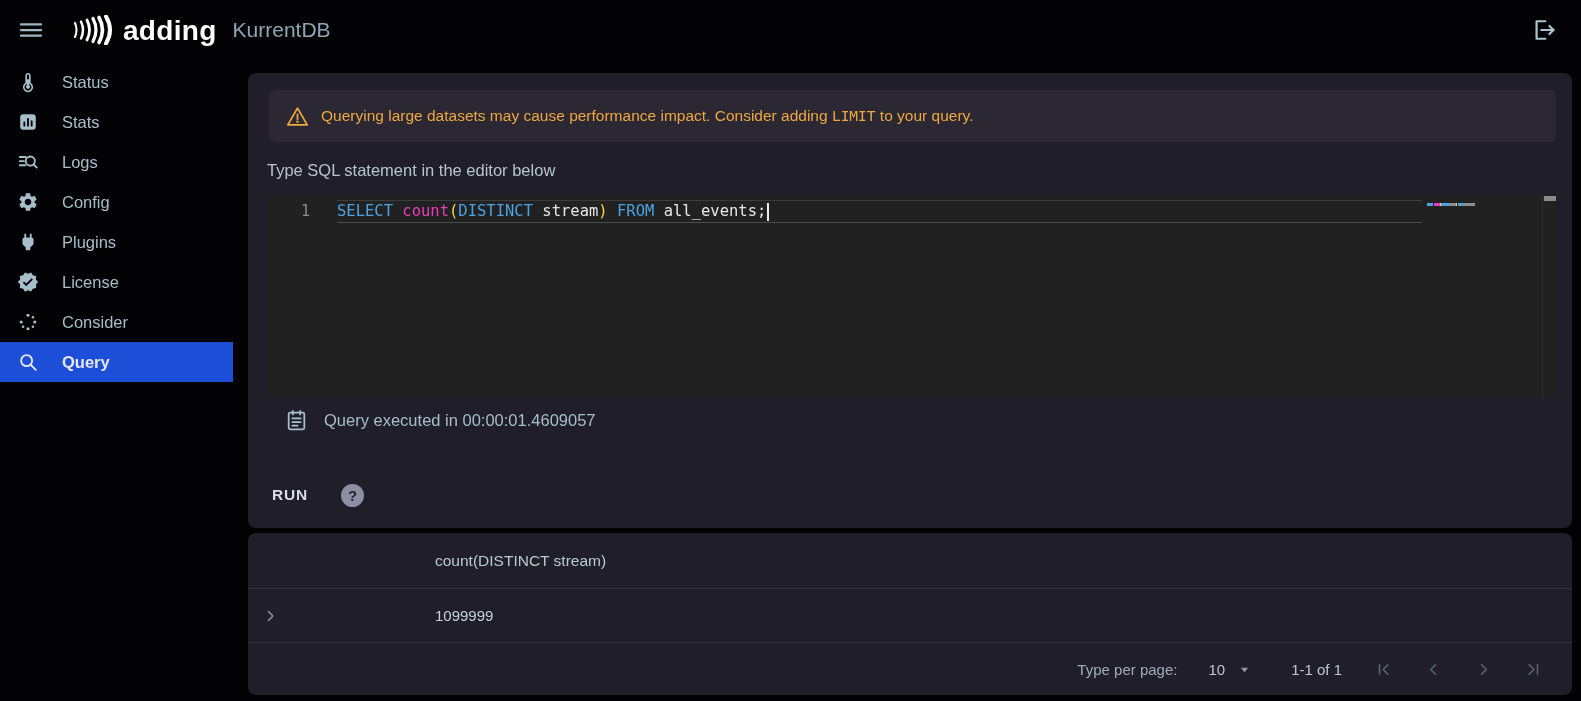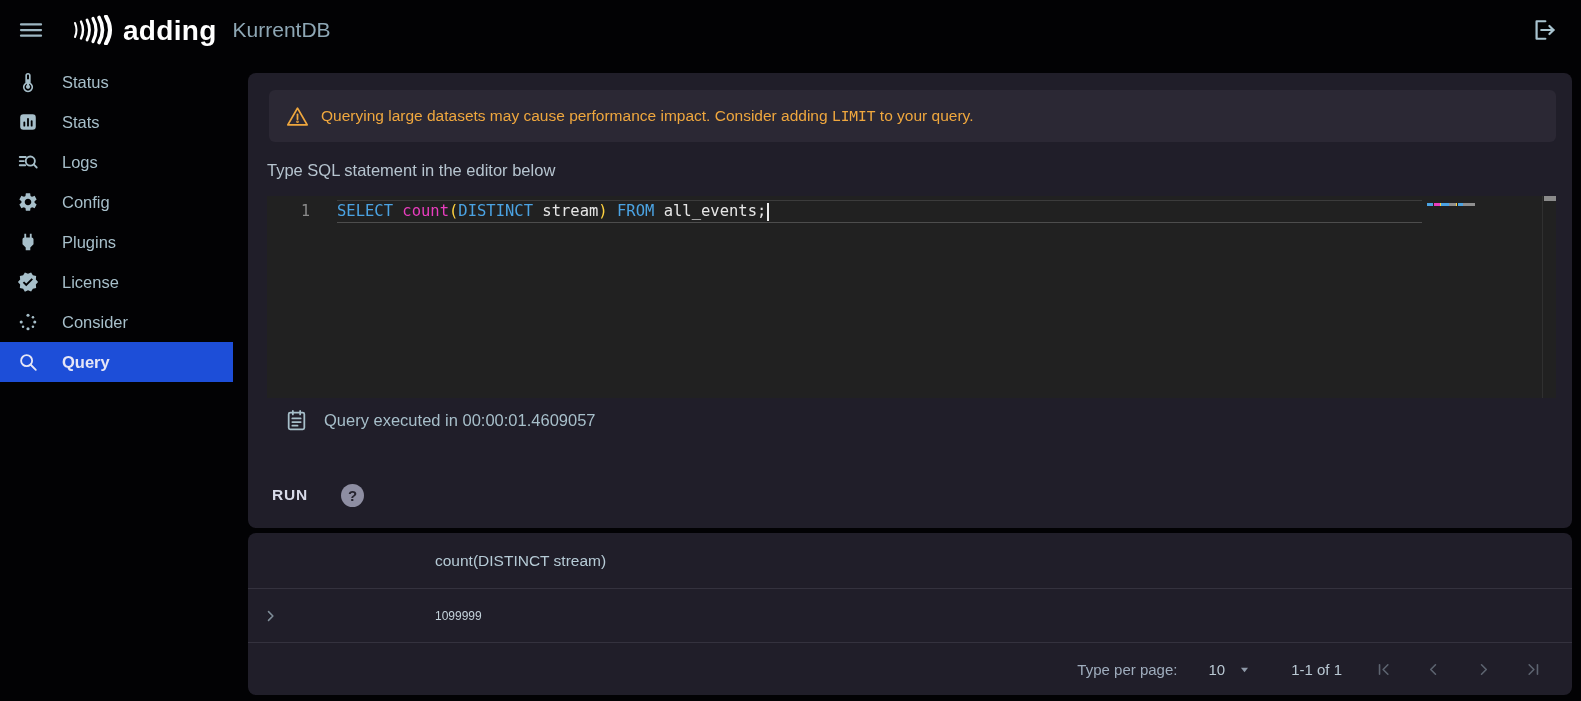--- a/index.html
+++ b/index.html
@@ -60,21 +60,21 @@
   .help-icon { width:23px; height:23px; margin-left:33px; border-radius:50%; background:#8e8ea2;
                color:#26242e; font-weight:700; font-size:15px; display:flex; align-items:center;
                justify-content:center; cursor:pointer; }
 
   
   .results-panel { position:absolute; left:248px; top:533px; width:1324px; height:162px;
                    background:#201e29; border-radius:8px; display:flex; flex-direction:column; }
   .res-header { height:55px; display:flex; align-items:center; padding-left:187px;
                 color:#b6cbd6; font-weight:400; font-size:15.5px; }
   .res-row { height:54px; border-top:1px solid #34323e; display:flex; align-items:center;
-             padding-left:187px; color:#c3d2da; font-size:12px; position:relative; cursor:pointer; }
+             padding-left:187px; color:#c3d2da; font-size:15px; position:relative; cursor:pointer; }
   .row-chevron { position:absolute; left:13px; top:50%; transform:translateY(-50%);
                  width:19px; height:19px; color:#7e8c97; cursor:pointer; }
   .res-footer { height:53px; border-top:1px solid #34323e; display:flex; align-items:center;
                 justify-content:flex-end; padding-right:29px; color:#9fadbd; font-size:15px; }
   .rpp-select { display:flex; align-items:center; margin-left:31px; cursor:pointer; color:#b9c8d3; }
   .rpp-select .dd-arrow { width:17px; height:17px; margin-left:11px; color:#8e99a8; }
   .range-label { margin-left:38px; color:#b9c8d3; }
   .pager { display:flex; align-items:center; margin-left:32px; }
   .pager-btn { width:19px; height:19px; color:#5d6470; margin-left:31px; cursor:pointer; }
   .pager-btn:first-child { margin-left:0; }

